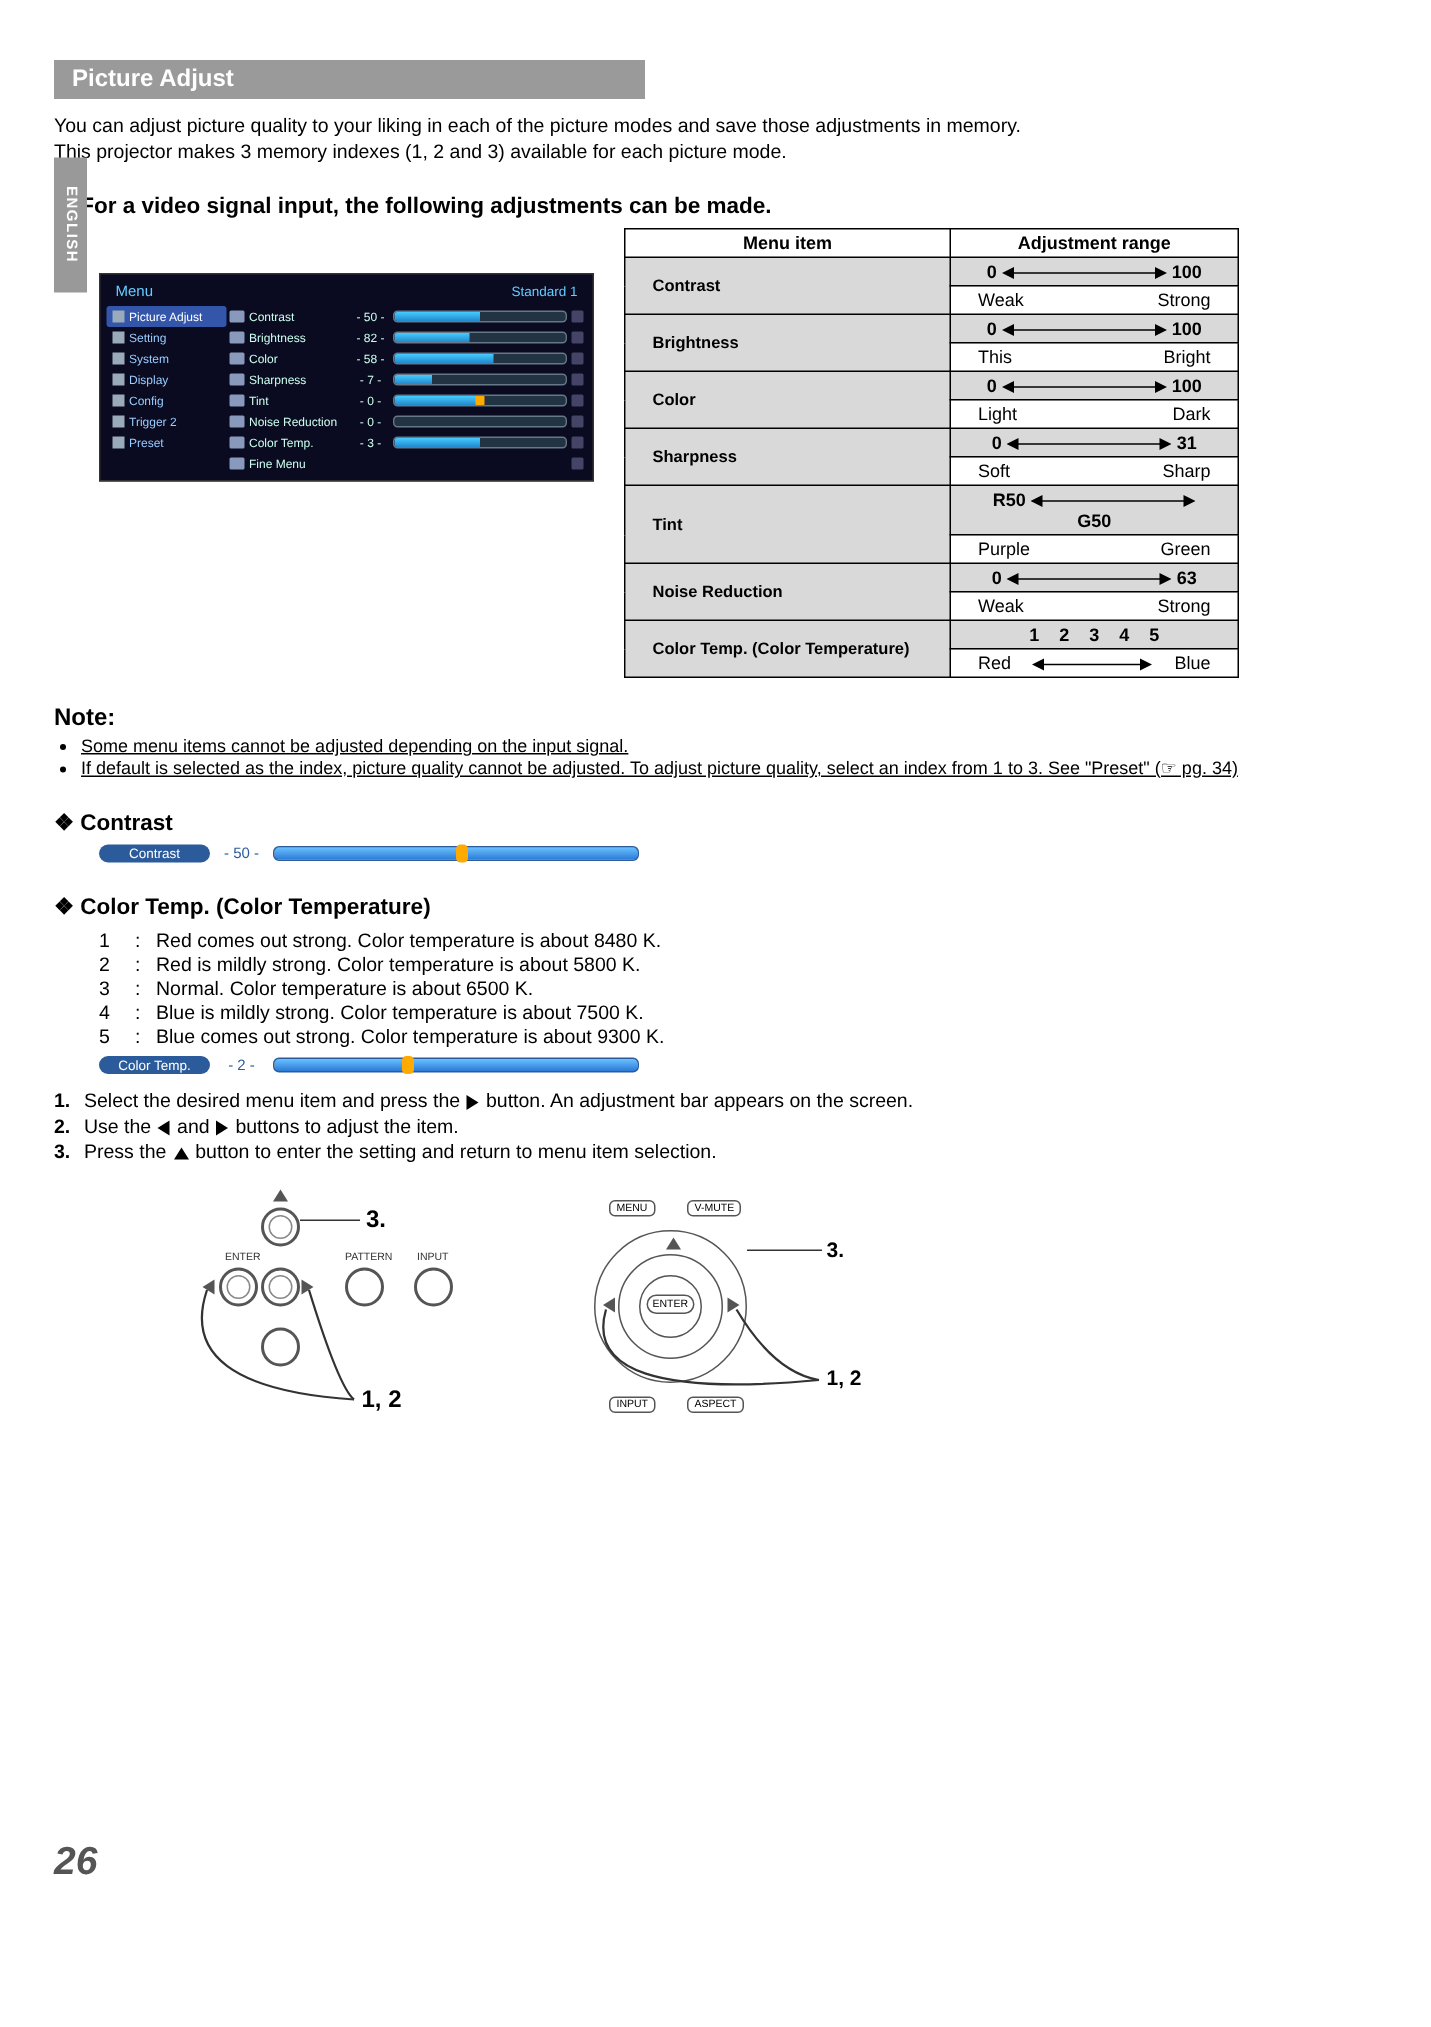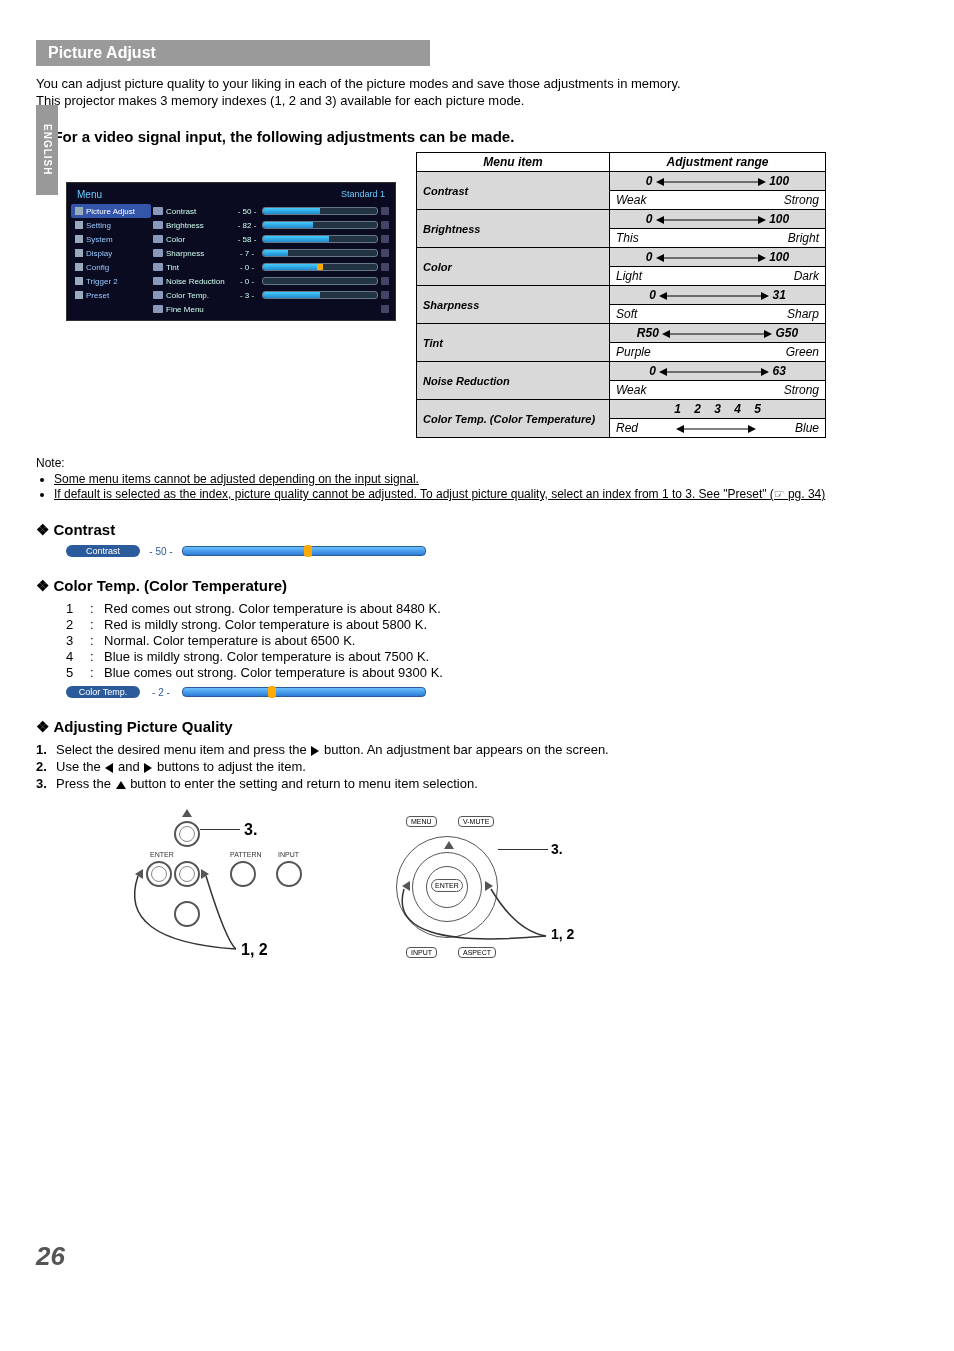--- a/index.html
+++ b/index.html
@@ -123,22 +123,21 @@
   }
   .osd-row .end { width:8px; height:8px; background:#446; border-radius:1px;}
   .adj-table {
     margin-top: 0;
     border-collapse: collapse;
     width: 410px;
     font-size: 12px;
   }
   .adj-table th, .adj-table td {
     border: 1px solid #000;
-    padding: 2px 6px;
-    font-style: italic;
+    padding: 2px 18px;
   }
   .adj-table thead th {
     font-weight: bold;
     text-align: center;
     background:#fff;
   }
   .adj-table .item-cell {
     font-weight: bold;
     background: #d9d9d9;
     width: 180px;
@@ -151,21 +150,21 @@
   }
   .adj-table .range-low, .adj-table .range-high { font-weight:bold; display:inline-block; }
   .adj-table .desc-low { float:left; }
   .adj-table .desc-high { float:right; }
   .adj-table .desc-cell::after { content:""; display:block; clear:both; }
 
   .note-block {
     margin-top: 18px;
     font-size: 12px;
   }
-  .note-block .label { font-weight: normal; font-size:12px;}
+  .note-block .label { font-weight: bold; font-size:16px;}
   .note-block ul { margin: 2px 0 0 18px; padding:0;text-decoration:underline; }
   .note-block li { margin: 1px 0; font-size:12px;}
 
   .slider-bar {
     margin: 6px 0 10px 30px;
     width: 360px;
     display:flex;
     align-items:center;
     gap:6px;
     font-size:9px;
@@ -570,23 +569,20 @@
       </div>
     </div>
   <div class="slider-bar">
     <span class="pill">Color Temp.</span>
     <span class="val">- 2 -</span>
     <span class="track">
         <span class="thumb" style="left:35%"></span>
       </span>
   </div>
 
-  <div class="h2">
-    <span class="diamond">❖</span><span>Adjusting Picture Quality</span>
-  </div>
   <div class="steps">
     <div class="row">
       <span class="num">1.</span>
       <span><span>Select the desired menu item and press the </span><span class="tri right"></span><span> button. An adjustment bar appears on the screen.</span></span>
     </div>
     <div class="row">
       <span class="num">2.</span>
       <span><span>Use the </span><span class="tri left"></span><span> and </span><span class="tri right"></span><span> buttons to adjust the item.</span></span>
     </div>
     <div class="row">

